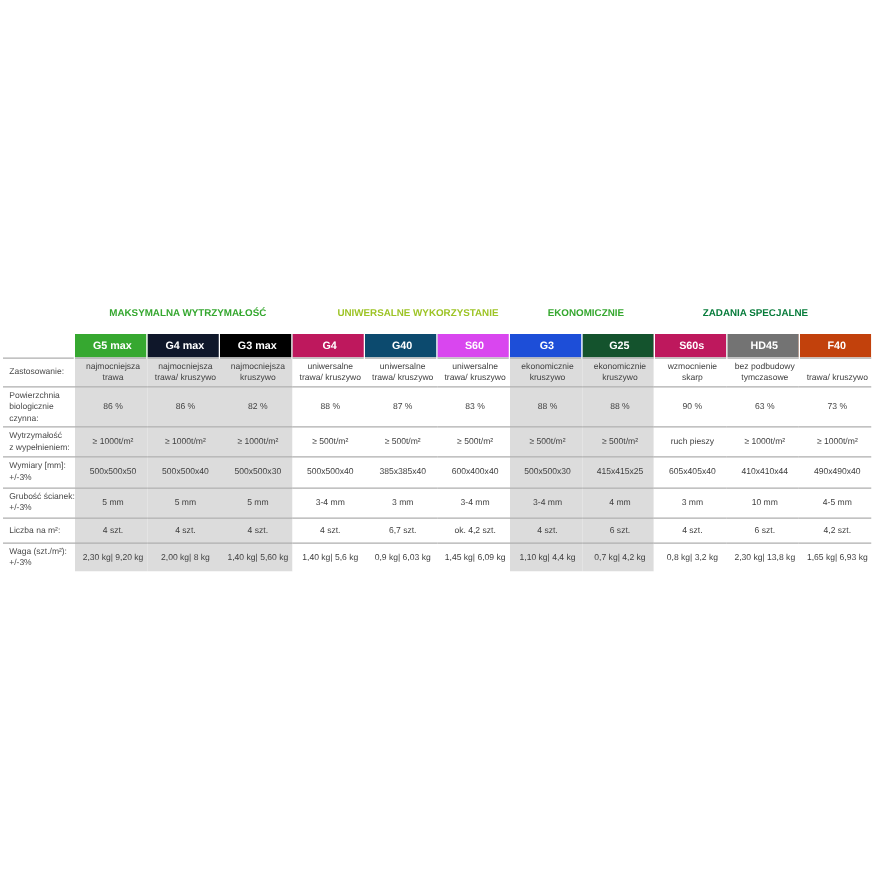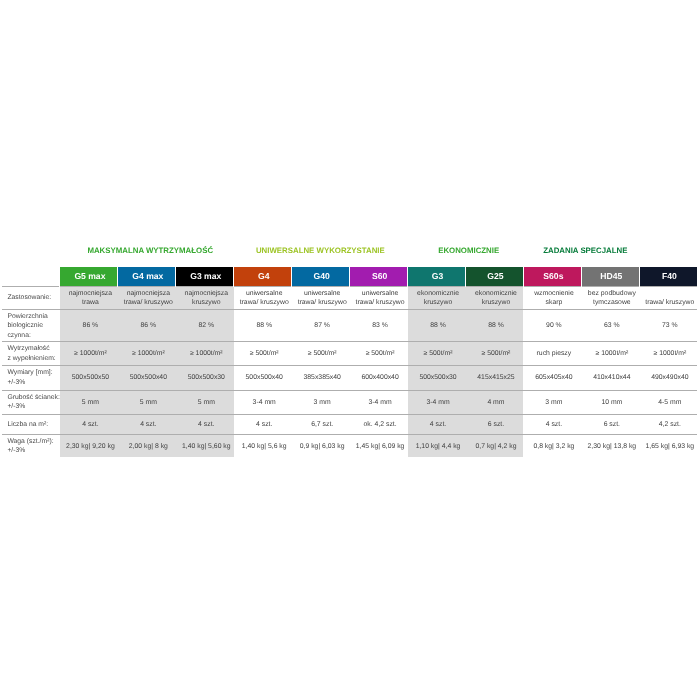--- a/index.html
+++ b/index.html
@@ -68,23 +68,23 @@
   .tbl tr.r5 { height: 20.3px; }
   .tbl tr.r6 { height: 22px;   }
 </style>
 </head>
 <body>
 
 <div id="page">
 
   <div class="group-band">
       <div class="group-title" style="left:57.9px;width:173.7px;color:#36a830">MAKSYMALNA WYTRZYMAŁOŚĆ</div>
-      <div class="group-title" style="left:228px;width:173.7px;color:#9dc426">UNIWERSALNE WYKORZYSTANIE</div>
+      <div class="group-title" style="left:242px;width:173.7px;color:#9dc426">UNIWERSALNE WYKORZYSTANIE</div>
       <div class="group-title" style="left:405.3px;width:115.8px;color:#36a830">EKONOMICZNIE</div>
-      <div class="group-title" style="left:493px;width:173.7px;color:#077c3b">ZADANIA SPECJALNE</div>
+      <div class="group-title" style="left:512px;width:173.7px;color:#077c3b">ZADANIA SPECJALNE</div>
   </div>
 
   <table class="tbl">
     <colgroup>
       <col style="width:57.9px">
       <col style="width:57.9px">
       <col style="width:57.9px">
       <col style="width:57.9px">
       <col style="width:57.9px">
       <col style="width:57.9px">
@@ -92,30 +92,30 @@
       <col style="width:57.9px">
       <col style="width:57.9px">
       <col style="width:57.9px">
       <col style="width:57.9px">
       <col style="width:57.9px">
     </colgroup>
     <thead>
       <tr>
         <th class="hdr-blank"></th>
         <th class="hdr" style="background:#36a830">G5 max</th>
-        <th class="hdr" style="background:#0369a1">G4 max</th>
+        <th class="hdr" style="background:#0f172a">G4 max</th>
         <th class="hdr" style="background:#000000">G3 max</th>
-        <th class="hdr" style="background:#c2410c">G4</th>
-        <th class="hdr" style="background:#0369a1">G40</th>
-        <th class="hdr" style="background:#a21caf">S60</th>
-        <th class="hdr" style="background:#0f766e">G3</th>
+        <th class="hdr" style="background:#be185d">G4</th>
+        <th class="hdr" style="background:#0c4a6e">G40</th>
+        <th class="hdr" style="background:#d946ef">S60</th>
+        <th class="hdr" style="background:#1d4ed8">G3</th>
         <th class="hdr" style="background:#14532d">G25</th>
         <th class="hdr" style="background:#be185d">S60s</th>
         <th class="hdr" style="background:#737373">HD45</th>
-        <th class="hdr" style="background:#0f172a">F40</th>
+        <th class="hdr" style="background:#c2410c">F40</th>
       </tr>
     </thead>
     <tbody>
       <tr class="r0">
         <td class="row-label">Zastosowanie:</td>
         <td class="cell sh">najmocniejsza<br>trawa</td>
         <td class="cell sh">najmocniejsza<br>trawa/ kruszywo</td>
         <td class="cell sh">najmocniejsza<br>kruszywo</td>
         <td class="cell">uniwersalne<br>trawa/ kruszywo</td>
         <td class="cell">uniwersalne<br>trawa/ kruszywo</td>

